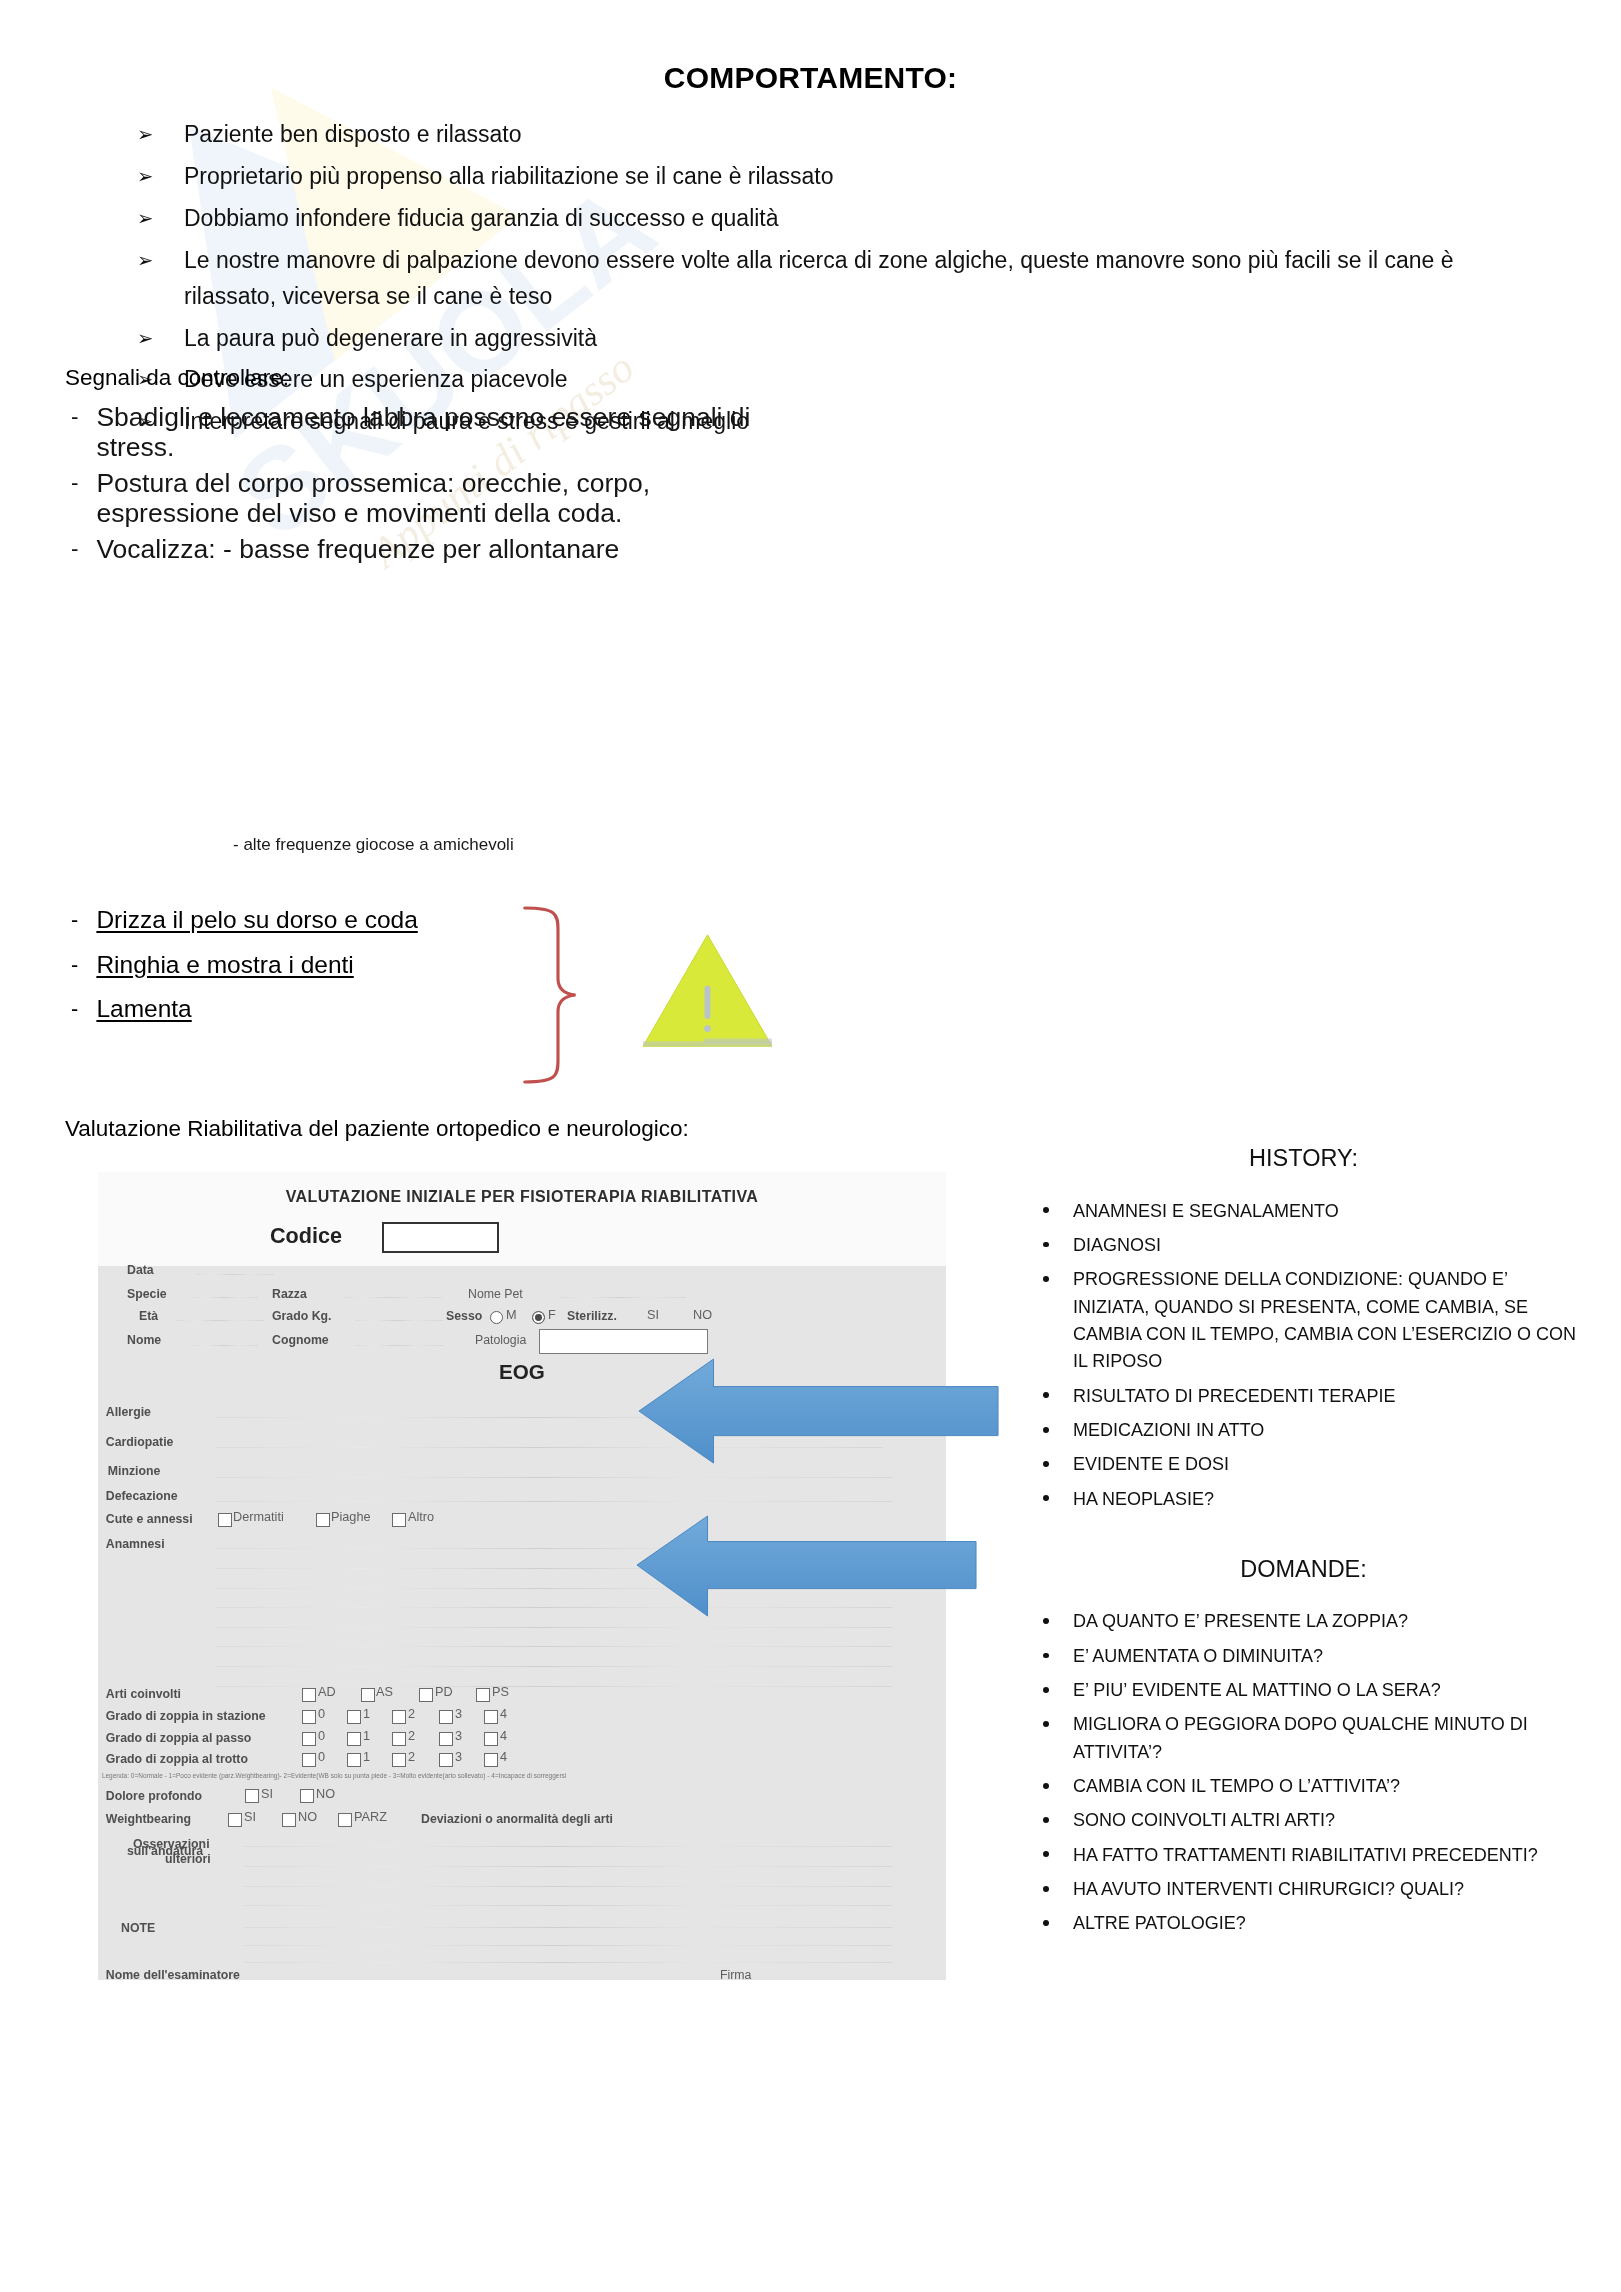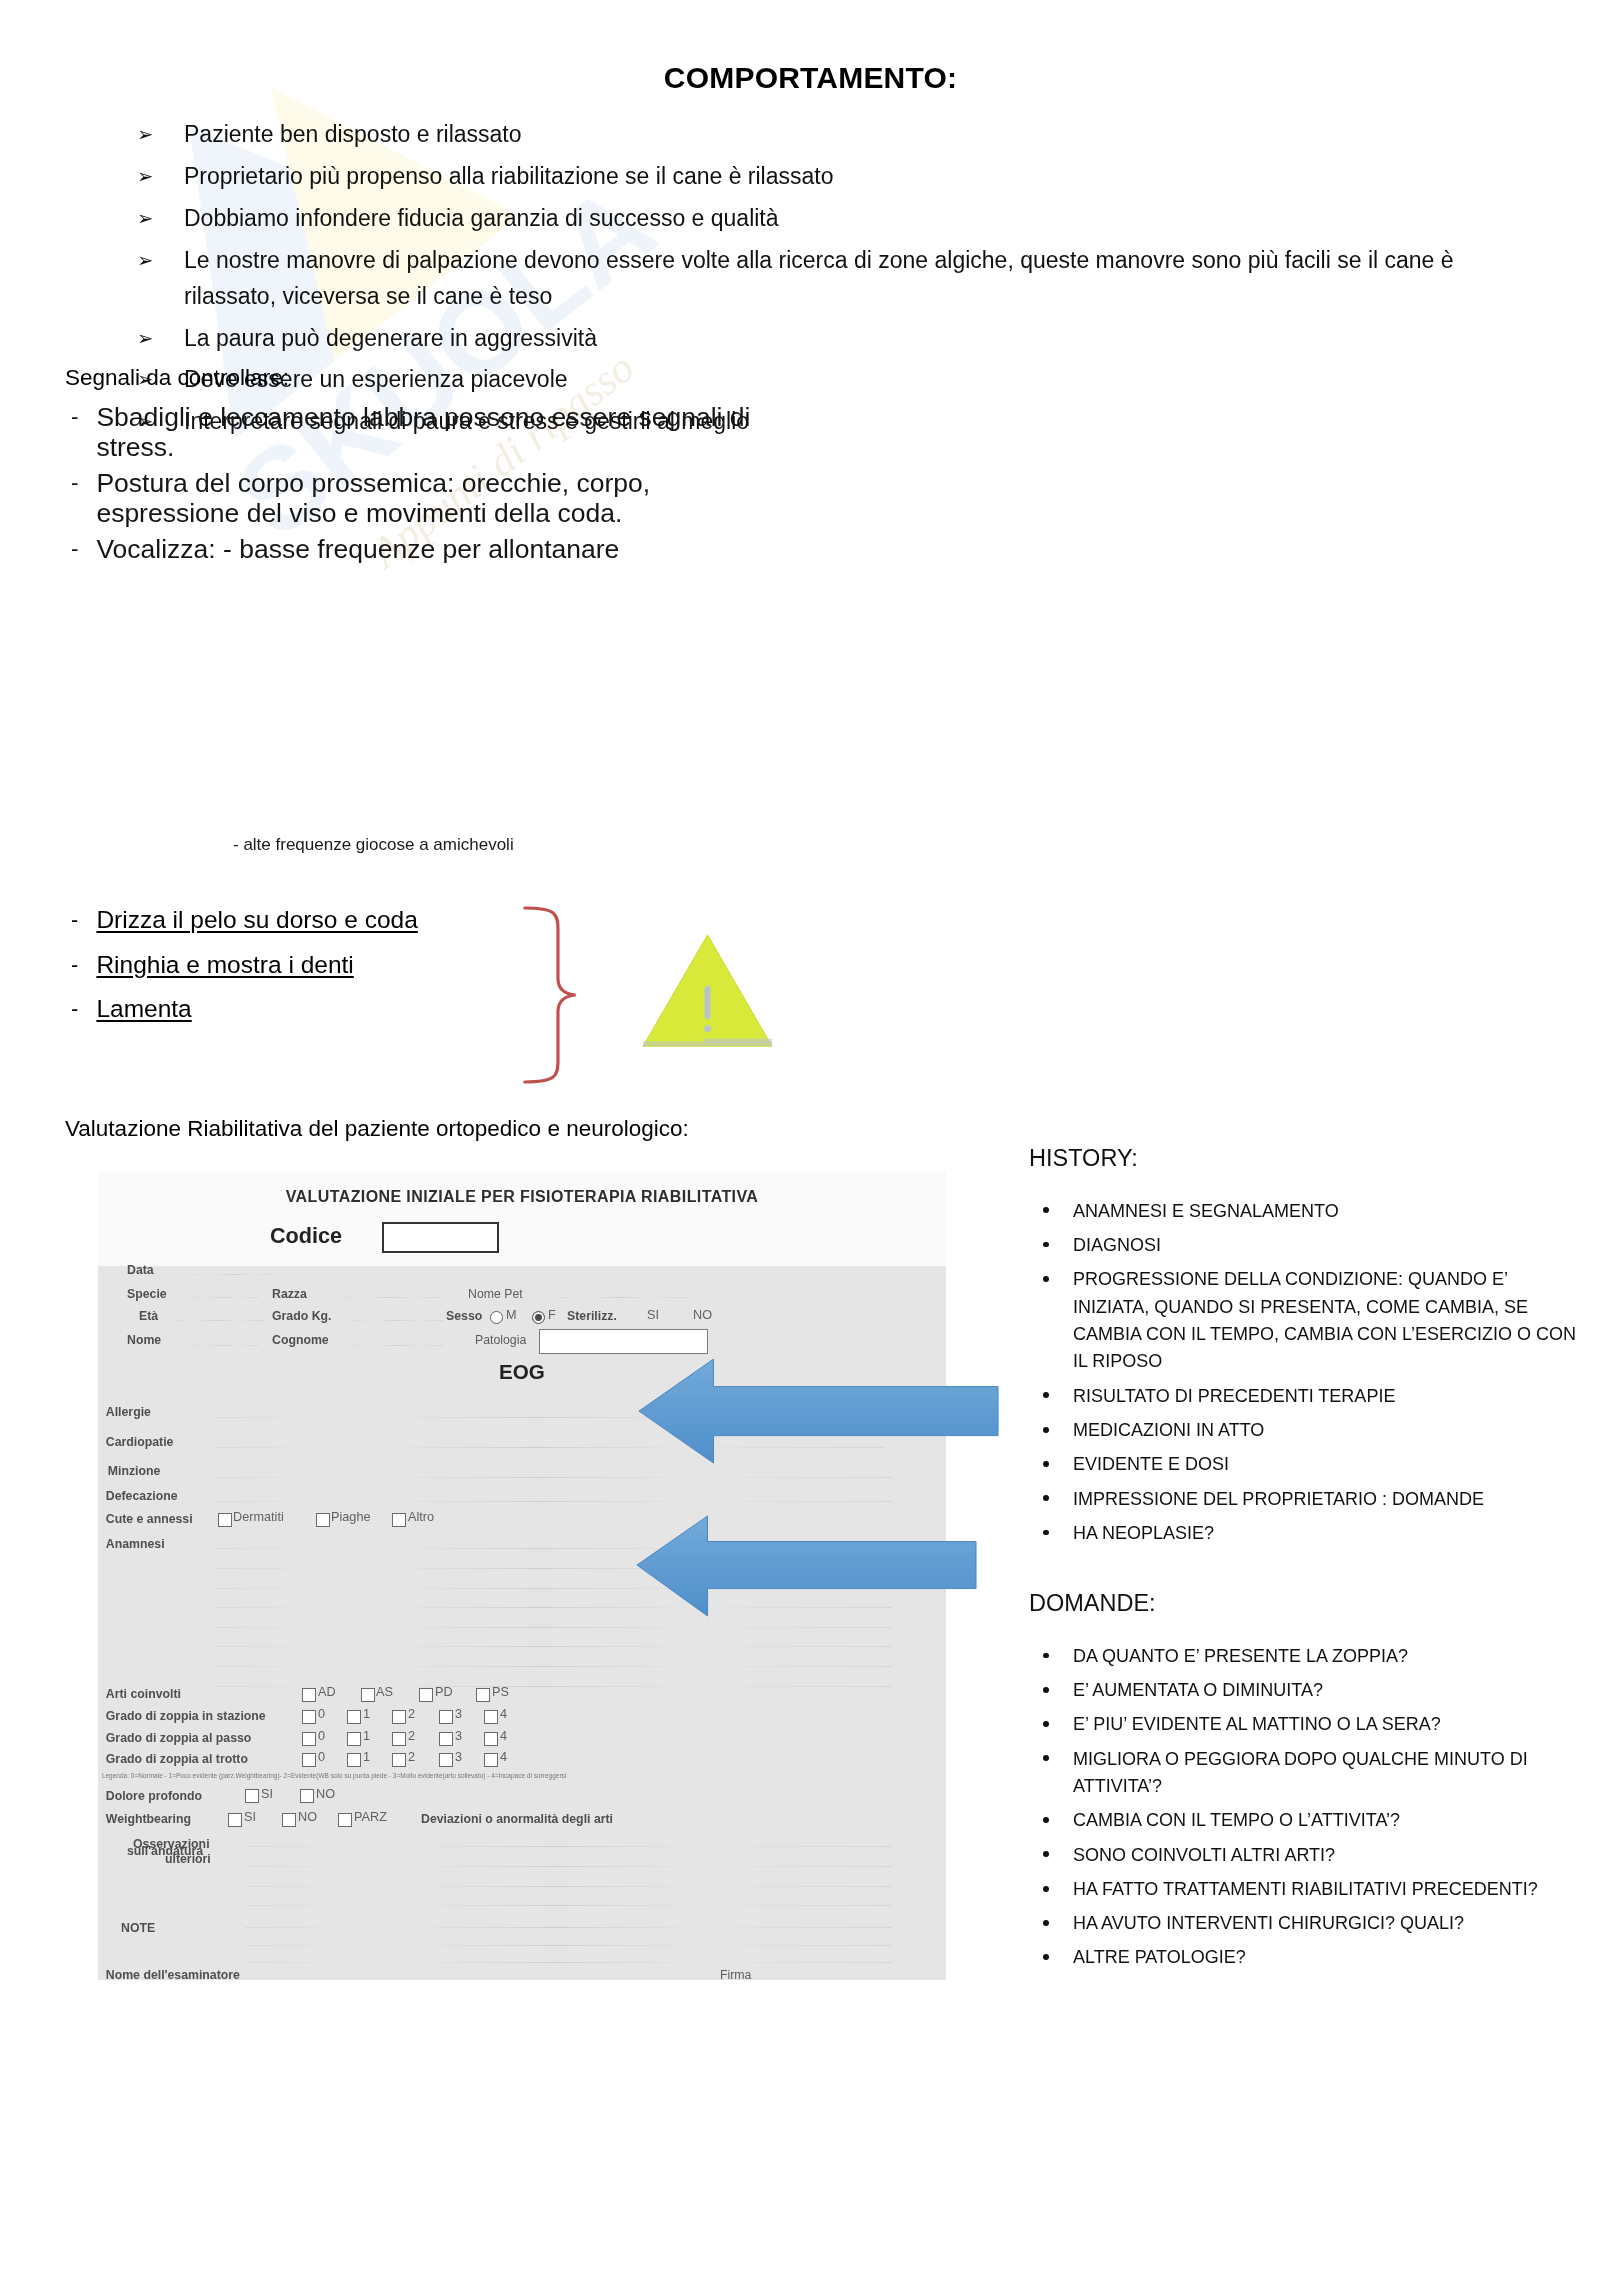--- a/index.html
+++ b/index.html
@@ -269,20 +269,21 @@
     position: absolute;
     left: 1029px;
     top: 1145px;
     width: 549px;
     z-index: 3;
   }
   .rc-heading {
     font-size: 23.5px;
     margin-bottom: 25.5px;
     color: #111;
+    text-align: center;
   }
   .rc-heading.second { margin-top: 43px; }
   .rc-list { margin: 0; padding: 0; list-style: none; }
   .rc-li {
     position: relative;
     padding-left: 44px;
     font-size: 18px;
     line-height: 27.4px;
     margin-bottom: 6.9px;
     color: #111;
@@ -569,21 +570,20 @@
 
   <div id="right-col">
     <div class="rc-heading">HISTORY:</div>
     <ul class="rc-list">
       <li class="rc-li"><span class="bdot"></span><span>ANAMNESI E SEGNALAMENTO</span></li>
       <li class="rc-li"><span class="bdot"></span><span>DIAGNOSI</span></li>
       <li class="rc-li"><span class="bdot"></span><span>PROGRESSIONE DELLA CONDIZIONE: QUANDO E’ INIZIATA, QUANDO SI PRESENTA, COME CAMBIA, SE CAMBIA CON IL TEMPO, CAMBIA CON L’ESERCIZIO O CON IL RIPOSO</span></li>
       <li class="rc-li"><span class="bdot"></span><span>RISULTATO DI PRECEDENTI TERAPIE</span></li>
       <li class="rc-li"><span class="bdot"></span><span>MEDICAZIONI IN ATTO</span></li>
       <li class="rc-li"><span class="bdot"></span><span>EVIDENTE E DOSI</span></li>
-      <li class="rc-li"><span class="bdot"></span><span>IMPRESSIONE DEL PROPRIETARIO : DOMANDE</span></li>
       <li class="rc-li"><span class="bdot"></span><span> HA NEOPLASIE?</span></li>
     </ul>
 
     <div class="rc-heading second">DOMANDE:</div>
     <ul class="rc-list">
       <li class="rc-li"><span class="bdot"></span><span>DA QUANTO E’ PRESENTE LA ZOPPIA?</span></li>
       <li class="rc-li"><span class="bdot"></span><span>E’ AUMENTATA O DIMINUITA?</span></li>
       <li class="rc-li"><span class="bdot"></span><span> E’ PIU’ EVIDENTE AL MATTINO O LA SERA?</span></li>
       <li class="rc-li"><span class="bdot"></span><span> MIGLIORA O PEGGIORA DOPO QUALCHE MINUTO DI ATTIVITA’?</span></li>
       <li class="rc-li"><span class="bdot"></span><span> CAMBIA CON IL TEMPO O L’ATTIVITA’?</span></li>

